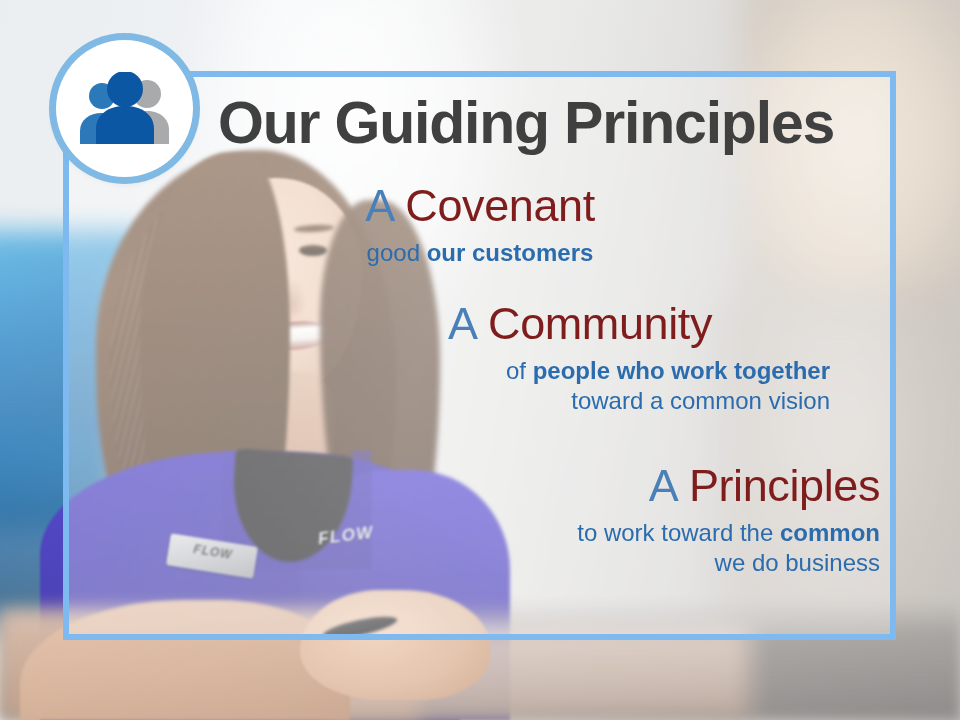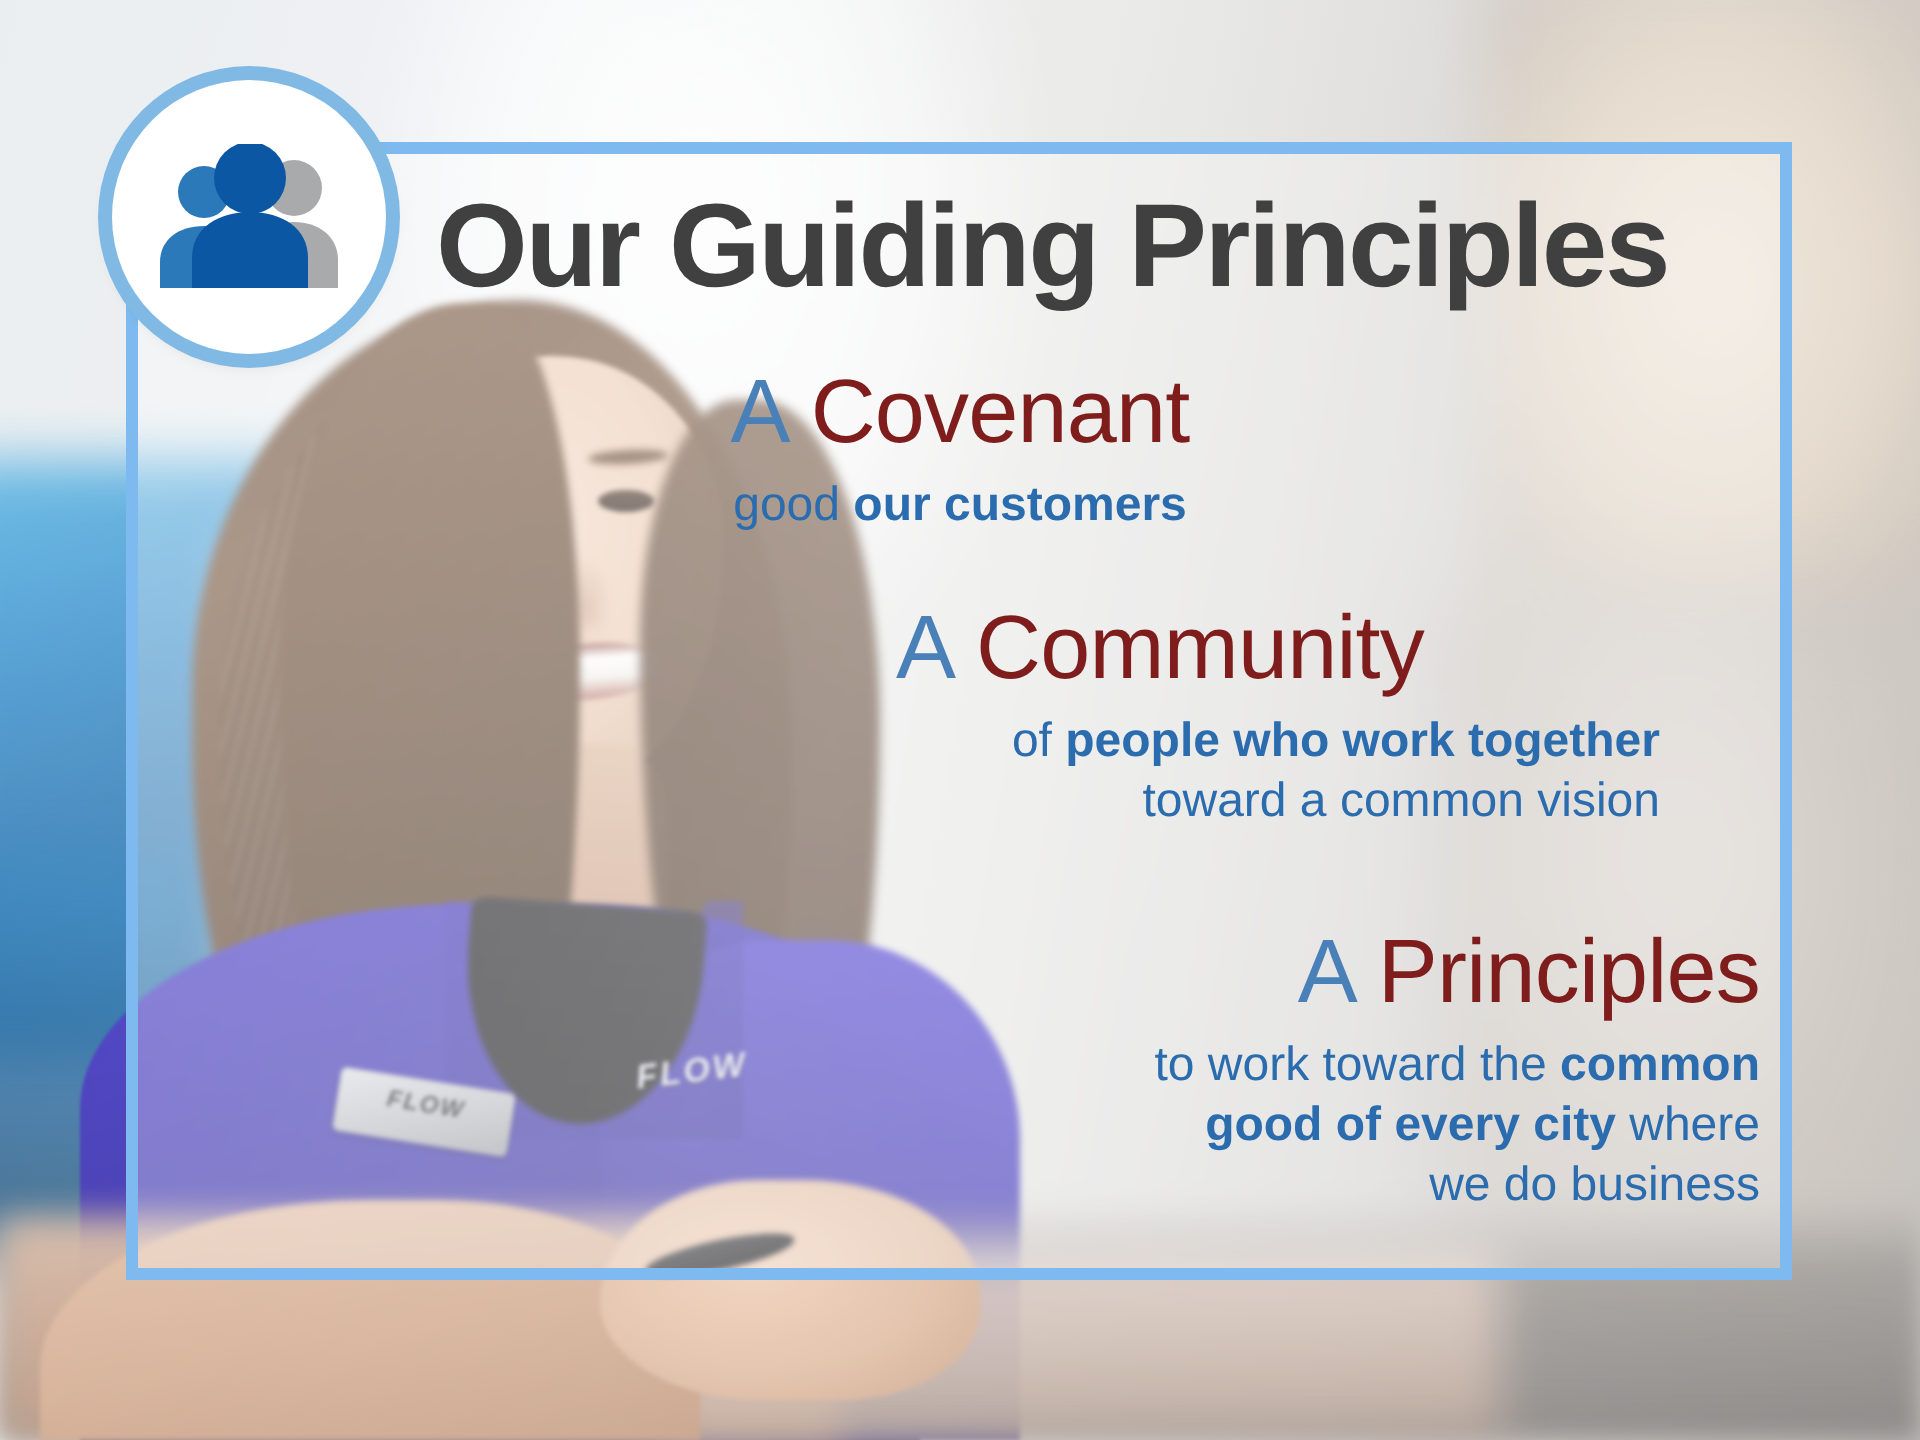--- a/index.html
+++ b/index.html
@@ -328,16 +328,15 @@
     </div>
 </div>
 
 <div class="principle" id="p3">
   <div class="p-head">
     <span class="art">A</span>
     <span class="word">Principles</span>
   </div>
   <div class="p-sub">
       <div><span class="reg">to work toward the </span><b>common</b></div>
-      <div><b>good of every city</b><span class="reg"> where</span></div>
       <div><span class="reg">we do business</span></div>
     </div>
 </div>
 
 </body></html>

